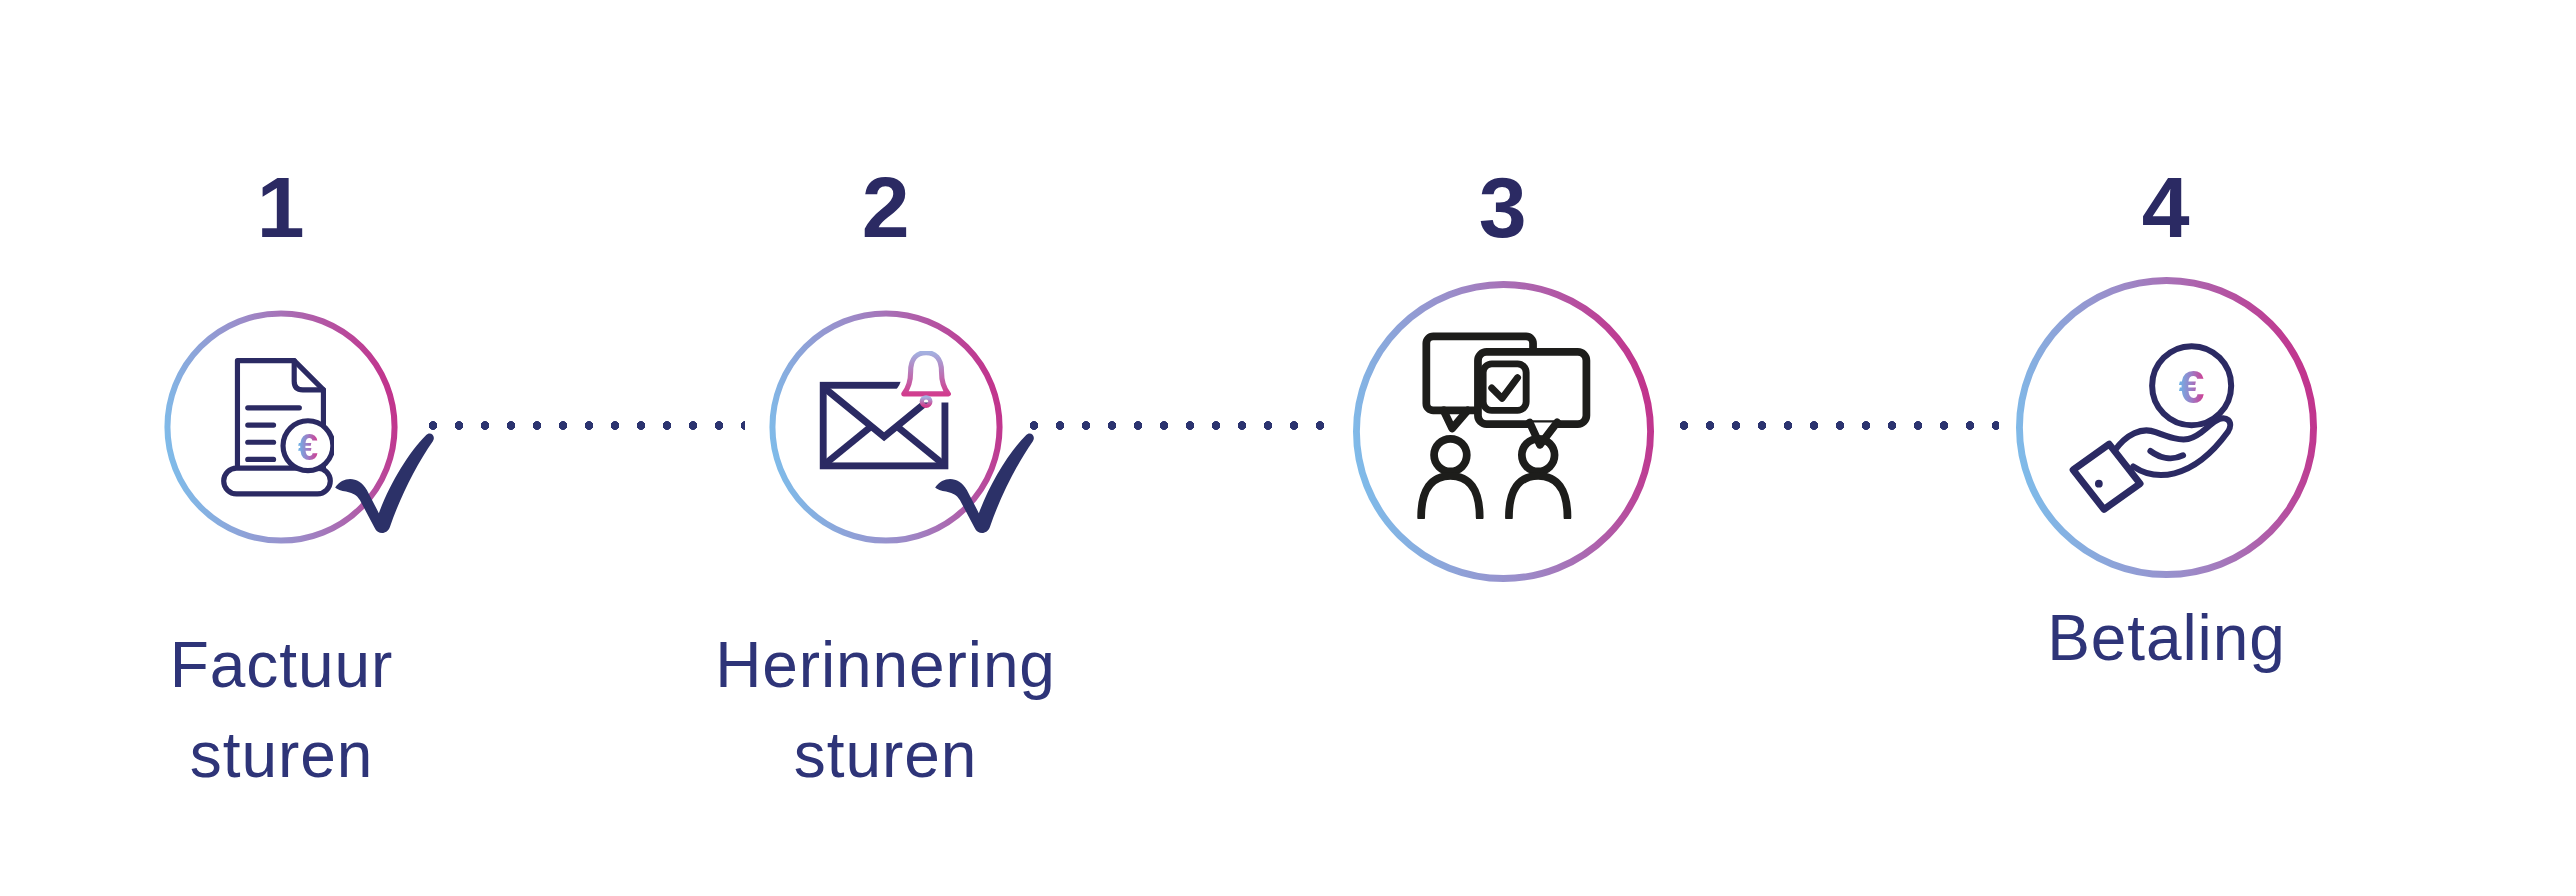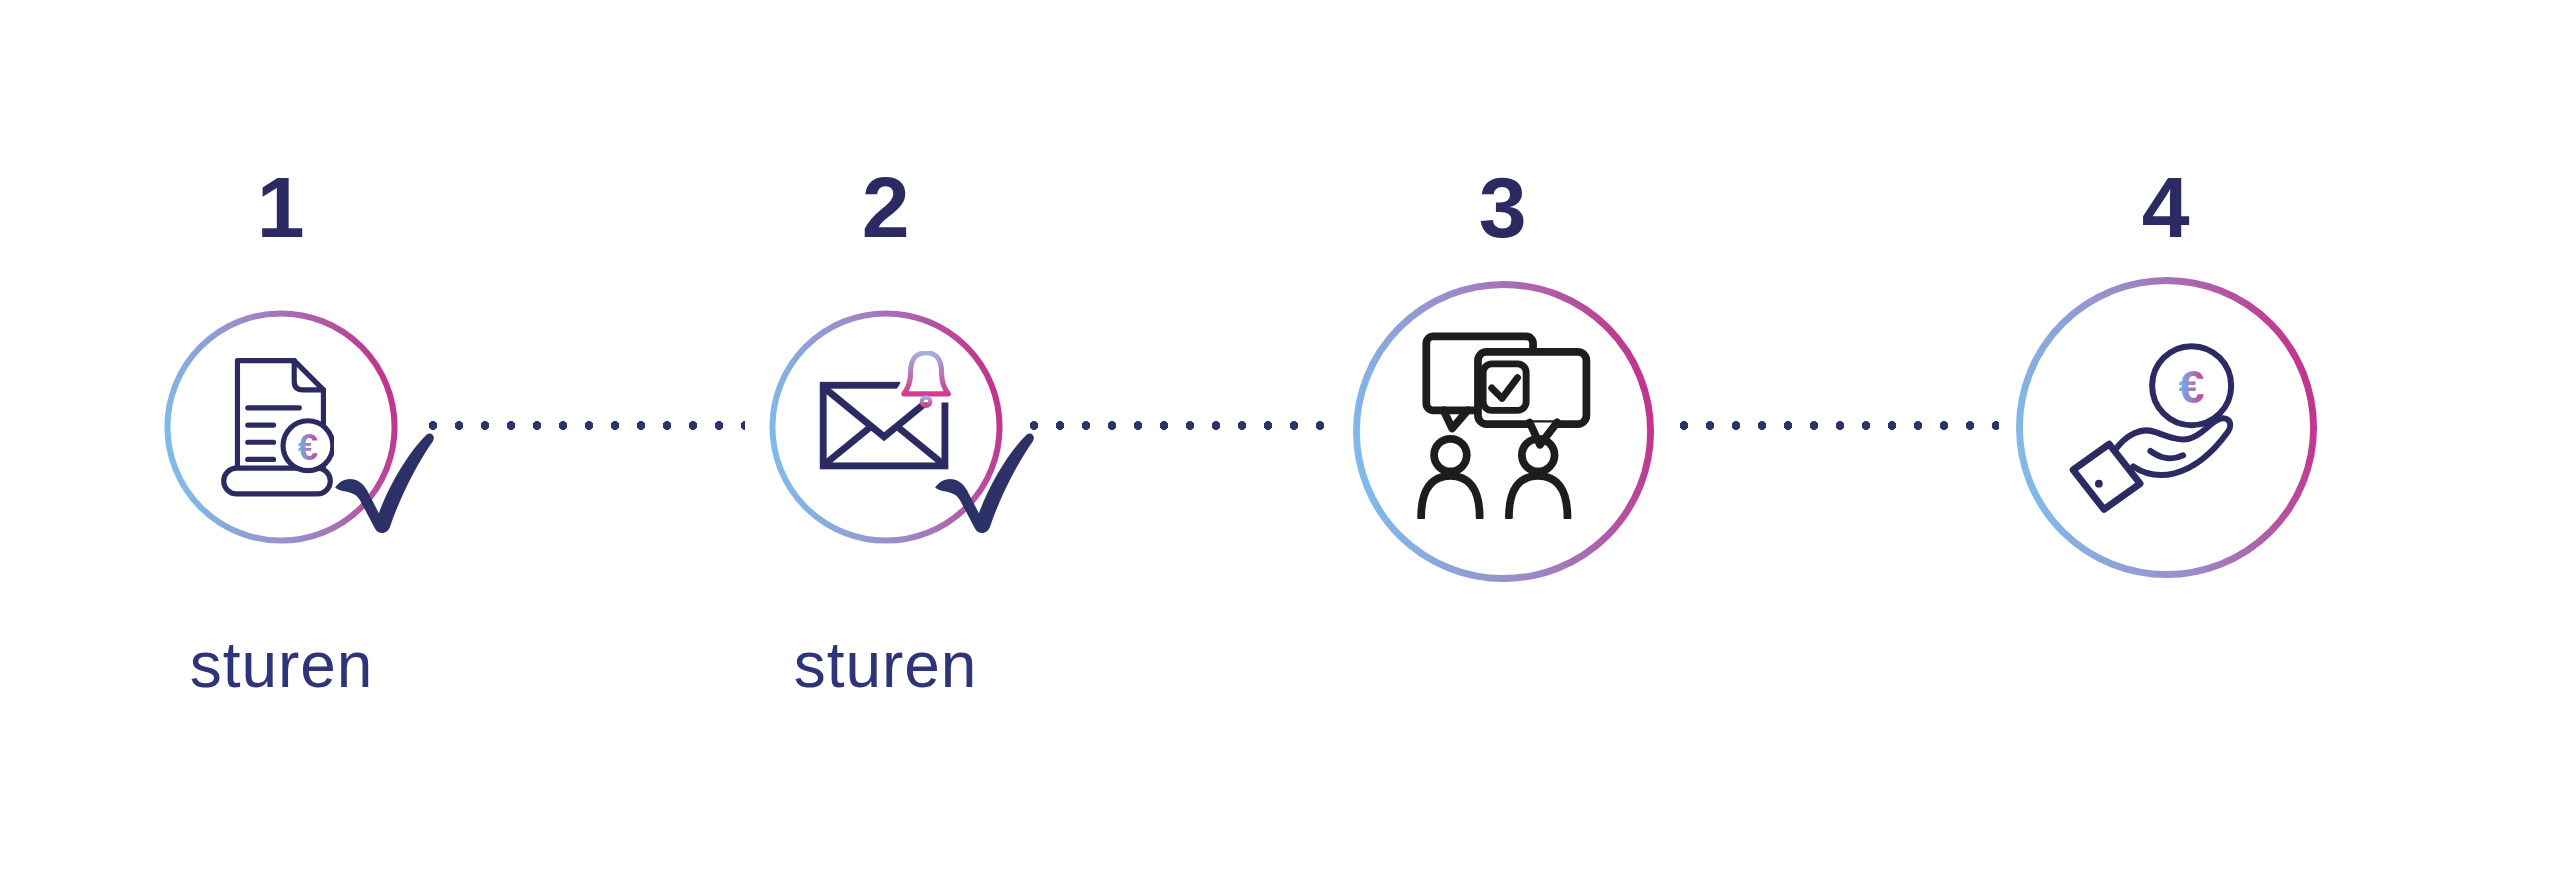--- a/index.html
+++ b/index.html
@@ -80,20 +80,21 @@
       <circle cx="102" cy="102" r="29" fill="#ffffff"></circle>
     </g>
     <text x="102" y="104" font-size="42" font-weight="bold" fill="url(#eg1)" text-anchor="middle" dominant-baseline="central">€</text>
   </svg>
 
   <svg class="check" style="left:330px;top:430px;" width="108" height="108" viewBox="0 0 126 126">
     <path fill="#2c3168" d="M6,67 C16,53 34,54 43,70 L57,97 C70,62 92,26 112,6 C117,1 124,7 120,13 C101,40 81,80 70,113 C67,122 56,123 52,114 L35,82 C28,69 14,74 6,67 Z"></path>
   </svg>
 
   <div class="label" style="left:6px;top:620px;">
+    <span>Factuur</span>
     <span>sturen</span>
   </div>
 
   <div class="num" style="left:757px;">2</div>
 
   <svg class="ring" style="left:769px;top:310px;" width="234" height="234" viewBox="0 0 272 272">
     <defs>
       <linearGradient id="rg2" x1="0" y1="0.62" x2="1" y2="0.38">
         <stop offset="0" stop-color="#7fbbe9"></stop>
           <stop offset="0.45" stop-color="#9b8cc9"></stop>
@@ -121,20 +122,21 @@
       <path d="M100,50 C105,44 108,36 108,24 C108,8 116,2 126,2 C136,2 144,8 144,24 C144,36 147,44 152,50 Z" fill="#ffffff" stroke="url(#bg2)" stroke-width="6" stroke-linejoin="round"></path>
       <circle cx="126" cy="59" r="5" fill="none" stroke="url(#bg2)" stroke-width="5"></circle>
     </g>
   </svg>
 
   <svg class="check" style="left:930px;top:430px;" width="108" height="108" viewBox="0 0 126 126">
     <path fill="#2c3168" d="M6,67 C16,53 34,54 43,70 L57,97 C70,62 92,26 112,6 C117,1 124,7 120,13 C101,40 81,80 70,113 C67,122 56,123 52,114 L35,82 C28,69 14,74 6,67 Z"></path>
   </svg>
 
   <div class="label" style="left:610px;top:620px;">
+    <span>Herinnering</span>
     <span>sturen</span>
   </div>
 
   <div class="num" style="left:1374px;">3</div>
 
   <svg class="ring" style="left:1353px;top:281px;" width="301" height="301" viewBox="0 0 350 350">
     <defs>
       <linearGradient id="rg3" x1="0" y1="0.62" x2="1" y2="0.38">
         <stop offset="0" stop-color="#7fbbe9"></stop>
           <stop offset="0.45" stop-color="#9b8cc9"></stop>
@@ -184,19 +186,23 @@
     <g fill="none" stroke="#2b2a63" stroke-linejoin="round" stroke-linecap="round">
       <circle cx="146" cy="52" r="46" stroke-width="7" fill="#ffffff"></circle>
       <path d="M56,128 C70,108 88,100 104,106 C120,112 132,116 142,114 C156,111 164,99 174,93 C186,85 196,94 188,106 C172,128 150,148 126,154 C106,159 90,154 78,146" stroke-width="7"></path>
       <path d="M98,128 C110,137 124,139 136,133" stroke-width="7"></path>
       <path d="M8,150 L50,120 L86,166 L44,196 Z" stroke-width="8" fill="#ffffff"></path>
       <circle cx="38" cy="166" r="4.5" fill="#2b2a63" stroke="none"></circle>
     </g>
     <text x="146" y="54" font-size="54" font-weight="bold" fill="url(#eg4)" text-anchor="middle" dominant-baseline="central">€</text>
   </svg>
 
+  <div class="label" style="left:1891px;top:593px;">
+    <span>Betaling</span>
+    <span></span>
+  </div>
 
   <div class="dots" style="left:420px;width:325px;"></div>
   <div class="dots" style="left:1021px;width:320px;"></div>
   <div class="dots" style="left:1671px;width:328px;"></div>
 
 </div>
 
 
 </body></html>

